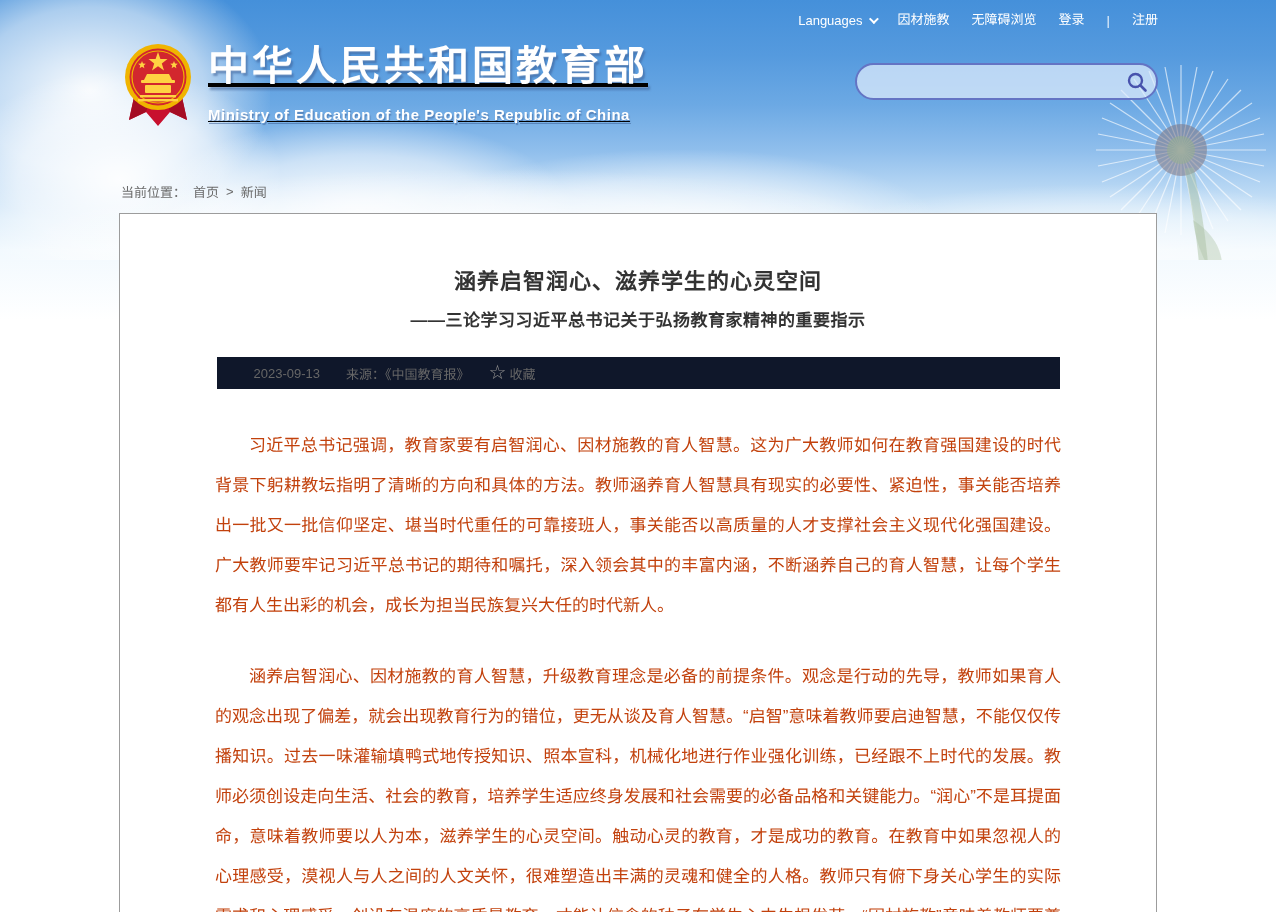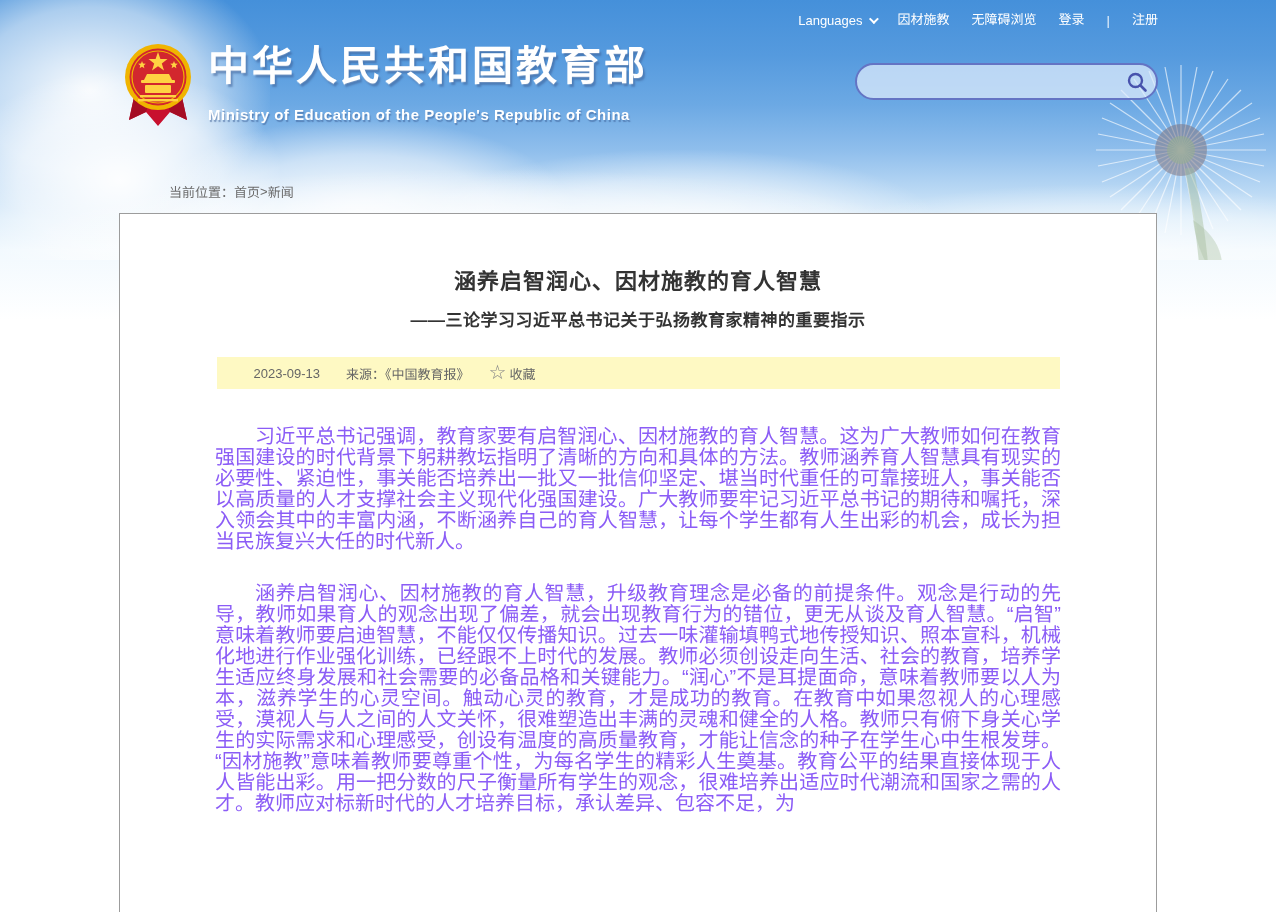--- a/index.html
+++ b/index.html
@@ -29,21 +29,21 @@
   .top-nav {
     position:absolute; top:9px; right:118px; z-index:5;
     display:flex; align-items:flex-end; gap:22px;
     font-size:13px; color:#ffffff;
   }
   .top-nav a { color:#ffffff; text-decoration:none; cursor:pointer; display:inline-flex; align-items:center; gap:6px; }
   .chev { display:inline-block; width:7px; height:7px; border-right:2px solid #fff; border-bottom:2px solid #fff; transform:rotate(45deg) translateY(-2px); }
   .top-divider { color:#ffffff; opacity:.9; }
 
   
-  .logo-wrap { position:absolute; top:40px; left:124px; z-index:4; display:flex; align-items:flex-start; }
+  .logo-wrap { position:absolute; top:40px; left:124px; z-index:4; display:flex; align-items:flex-start;text-decoration:underline; }
   .emblem { width:68px; height:90px; }
   .logo-text { margin-left:16px; margin-top:4px; }
   .site-title {
     font-size:41px; font-weight:bold; color:#ffffff; letter-spacing:3px; line-height:1.1;
     text-shadow: 2px 3px 2px rgba(60,95,150,0.55), 0 1px 0 rgba(255,255,255,0.4);
   }
   .site-subtitle {
     margin-top:17px; font-size:15px; font-weight:bold; color:#ffffff; letter-spacing:0.5px;
     text-shadow: 1px 2px 1px rgba(60,95,150,0.55);
   }
@@ -58,49 +58,49 @@
   }
   .search-input {
     flex:1; height:100%; border:none; outline:none; background:transparent;
     padding:0 6px 0 16px; font-size:14px; color:#334; font-family:"Liberation Sans",sans-serif;
   }
   .search-btn { width:38px; height:100%; border:none; background:transparent; cursor:pointer; display:flex; align-items:center; justify-content:center; }
 
   
   .breadcrumb {
     position:absolute; top:182px; left:121px; z-index:5;
-    font-size:13px; color:#6b6b6b; display:flex; align-items:center; margin-left:48px;
+    font-size:13px; color:#6b6b6b; display:flex; align-items:center; gap:7px;
   }
   .breadcrumb a { color:#6b6b6b; text-decoration:none; cursor:pointer;font-family:Liberation Serif, serif; }
 
   
   .card {
     position:absolute; top:213px; left:119px; z-index:3;
     width:1038px; height:760px;
     background:#ffffff; border:1px solid #9c9c9c;
     padding-top:49px;
   }
   .article-title {
     text-align:center; font-size:22px; font-weight:bold; color:#333333; letter-spacing:1px;
   }
   .article-subtitle {
     text-align:center; font-size:17px; font-weight:bold; color:#333333; margin-top:11px; letter-spacing:0.5px;
   }
   .meta-bar {
     width:843px; height:32px; margin:26px auto 0 auto;
-    background:#fef9c3; display:flex; align-items:center;
+    background:#0f172a; display:flex; align-items:center;
     font-size:13px; color:#666666; padding-left:37px;
   }
   .meta-source { margin-left:26px;font-family:Liberation Serif, serif; }
   .meta-fav { margin-left:20px; display:inline-flex; align-items:center; gap:4px; cursor:pointer; color:#666666; text-decoration:none; }
   .fav-star { font-size:16px; color:#8a8a8a; line-height:1; }
 
   .article-body { width:846px; margin:37px auto 0 auto; }
   .article-body p {
-    font-size:20px; line-height:21px; color:#8b5cf6;
+    font-size:17px; line-height:40px; color:#c2410c;
     text-align:justify; text-indent:2em; margin-bottom:31px;
   }
 </style>
 </head>
 <body>
 
 <div class="sky">
   <div class="cloud c1"></div>
   <div class="cloud c2"></div>
   <div class="cloud c3"></div>
@@ -197,21 +197,21 @@
 </div>
 
 <div class="breadcrumb">
   <span>当前位置：</span>
   <a>首页</a>
   <span>&gt;</span>
   <a>新闻</a>
 </div>
 
 <main class="card">
-  <h1 class="article-title">涵养启智润心、因材施教的育人智慧</h1>
+  <h1 class="article-title">涵养启智润心、滋养学生的心灵空间</h1>
   <h2 class="article-subtitle">——三论学习习近平总书记关于弘扬教育家精神的重要指示</h2>
 
   <div class="meta-bar">
     <span>2023-09-13</span>
     <span class="meta-source"><span>来源：</span><span>《中国教育报》</span></span>
     <a class="meta-fav">
       <span class="fav-star">☆</span>
       <span>收藏</span>
     </a>
   </div>

